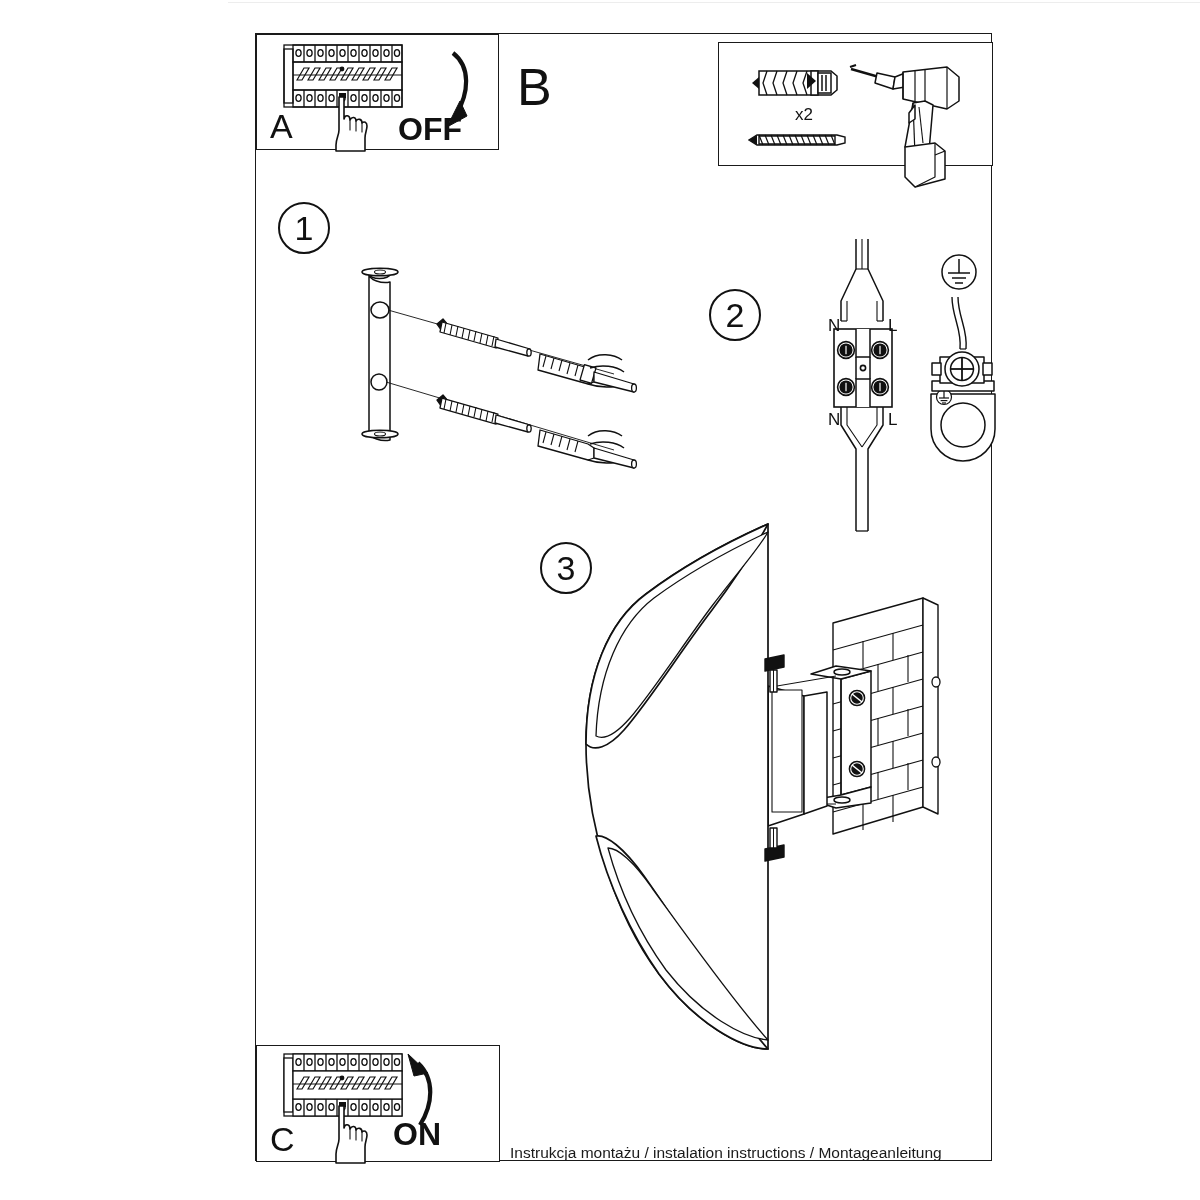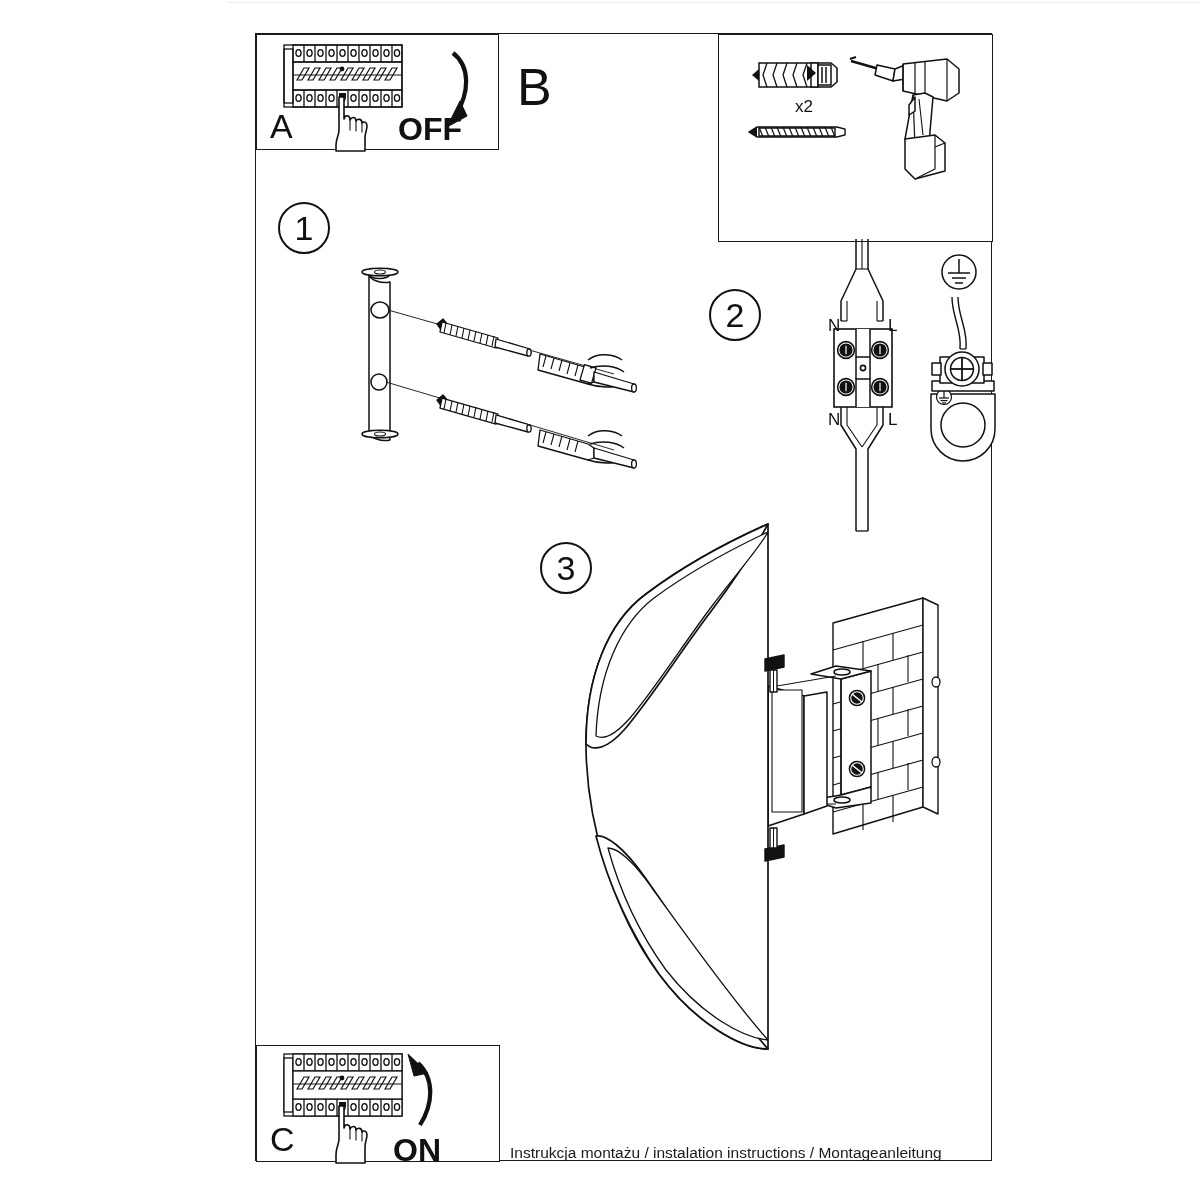--- a/index.html
+++ b/index.html
@@ -29,21 +29,21 @@
   }
   .panel-box{
     position:absolute;
     border:1.6px solid #1a1a1a;
     box-sizing:border-box;
     background:#fff;
   }
   
   #panel-a{left:0px;top:0px;width:243px;height:116px;}
   
-  #panel-tools{left:462px;top:0px;width:275px;height:208px;}
+  #panel-tools{left:462px;top:8px;width:275px;height:124px;}
   
   #panel-c{left:0px;top:1011px;width:244px;height:117px;}
 
   .letter{
     position:absolute;
     font-size:34px;
     color:#111;
     font-family:"Liberation Sans", sans-serif;
     letter-spacing:0px;
     line-height:1;
@@ -634,21 +634,21 @@
           <path d="M99,84 L99,94" stroke-width="1.1" fill="none"></path>
           <path d="M105,86 L105,95" stroke-width="1.1" fill="none"></path>
         </g>
 
         <g>
           <path d="M163,79 C176,58 178,33 161,17" stroke="#111" stroke-width="4.2" fill="none"></path>
           <path d="M151,8 L171,27 L157,30 Z" fill="#111" stroke="#111" stroke-width="1"></path>
         </g>
       </svg>
       <div class="letter" style="left:13px;top:76px;">C</div>
-      <div class="word" style="left:136px;top:88px;">ON</div>
+      <div class="word" style="left:136px;top:72px;">ON</div>
     </div>
 
     <div id="caption" style="left:254px;top:1063px;">
       <div>Instrukcja montażu / instalation instructions / Montageanleitung</div>
       
     </div>
 
   </div>
 </div>
 

